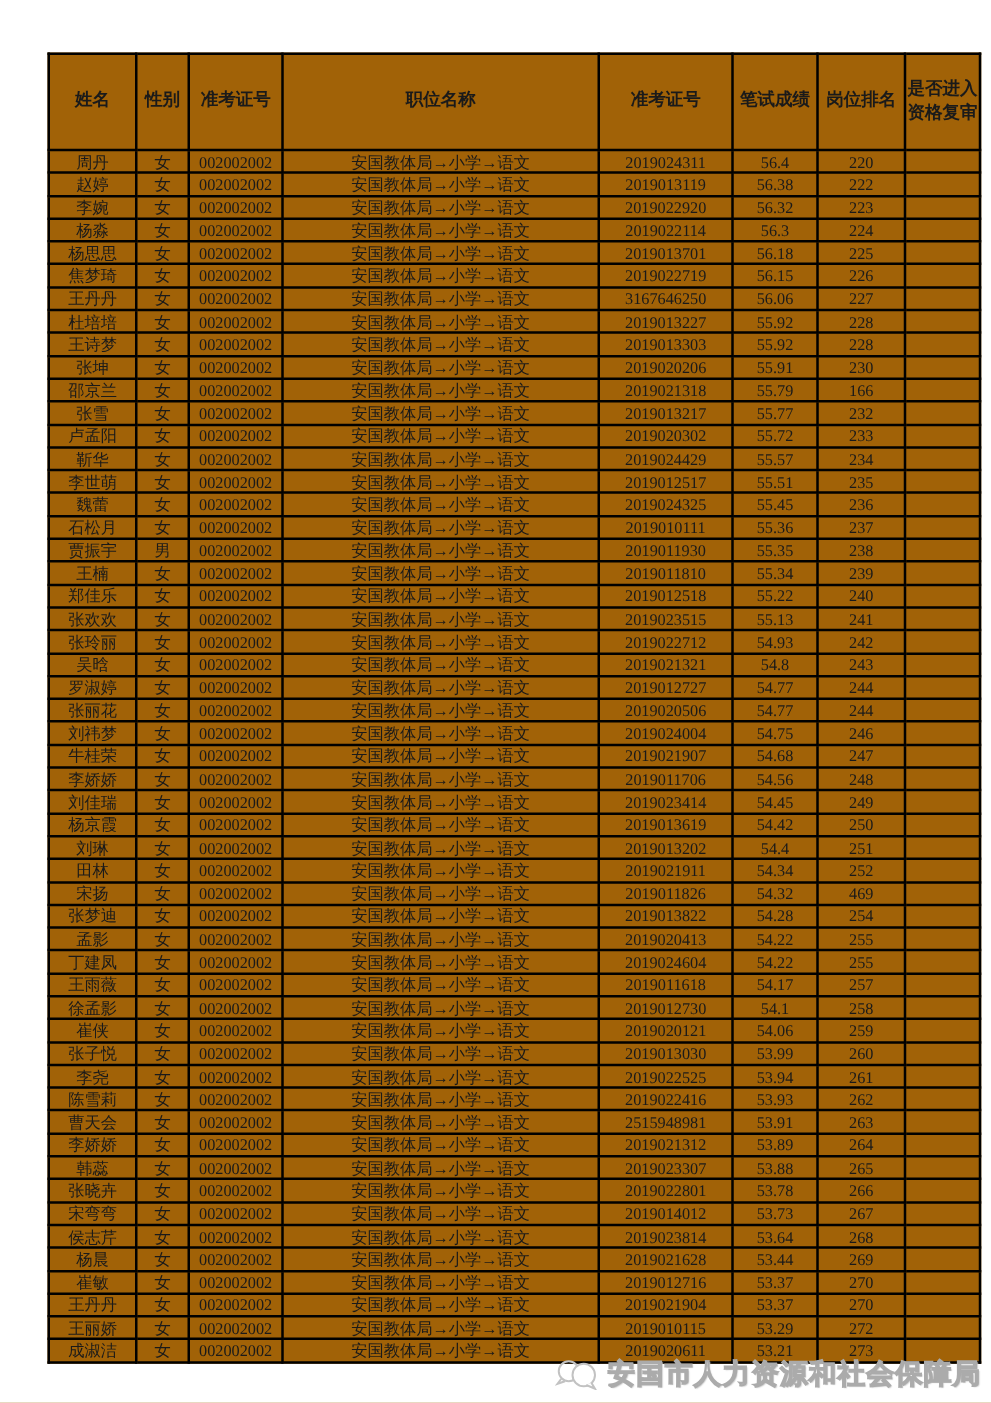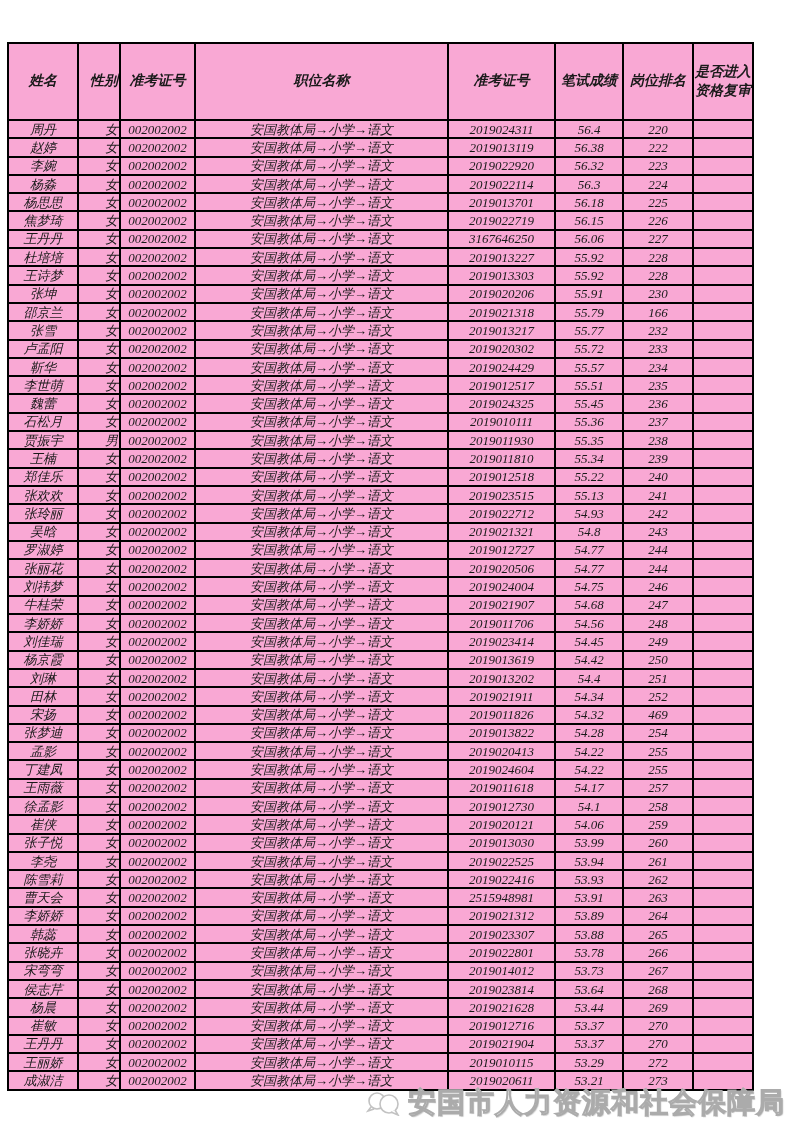--- a/index.html
+++ b/index.html
@@ -10,27 +10,26 @@
   body {
     position: relative;
     width: 793px;
     height: 1122px;
     font-family: "Liberation Serif", "DejaVu Serif", serif;
     color: #1a1a1a;
     overflow: hidden;
   }
   .score-table {
     position: absolute;
-    left: 7px;
+    left: 38px;
     top: 42px;
     width: 745px;
     border-collapse: collapse;
     table-layout: fixed;
-    background: #f9a8d4;
-    font-style: italic;
+    background: #a16207;
   }
   .score-table th, .score-table td {
     border: 2px solid #000000;
     text-align: center;
     vertical-align: middle;
     padding: 0 1px;
     overflow: hidden;
     white-space: nowrap;
   }
   .score-table th {
@@ -41,21 +40,21 @@
     white-space: normal;
   }
   .score-table td {
     font-size: 13px;
     font-weight: normal;
     height: 16.3px;
     line-height: 1;
   }
   
   .score-table th:nth-child(1), .score-table td:nth-child(1) { width: 66px; }
-  .score-table th:nth-child(2), .score-table td:nth-child(2) { width: 38px; text-align: right; }
+  .score-table th:nth-child(2), .score-table td:nth-child(2) { width: 38px; }
   .score-table th:nth-child(3), .score-table td:nth-child(3) { width: 71px; }
   .score-table th:nth-child(4), .score-table td:nth-child(4) { width: 249px; }
   .score-table th:nth-child(5), .score-table td:nth-child(5) { width: 103px; }
   .score-table th:nth-child(6), .score-table td:nth-child(6) { width: 64px; }
   .score-table th:nth-child(7), .score-table td:nth-child(7) { width: 66px; }
   .score-table th:nth-child(8), .score-table td:nth-child(8) { width: 56px; margin-top: 48px; }
 
   .watermark {
     position: absolute;
     left: 130px;
@@ -74,21 +73,21 @@
 
   .footer {
     position: absolute;
     right: 8px;
     top: 1084px;
     display: flex;
     align-items: center;
     gap: 8px;
   }
   .footer .agency {
-    font-size: 28px;
+    font-size: 22px;
     font-weight: bold;
     letter-spacing: 1px;
     color: #efefef;
     -webkit-text-stroke: 1px #ababab;
     text-shadow: 1px 1px 1px #cccccc;
   }
   .footer .logo-icon svg { display: block; }
 </style>
 </head>
 <body>

